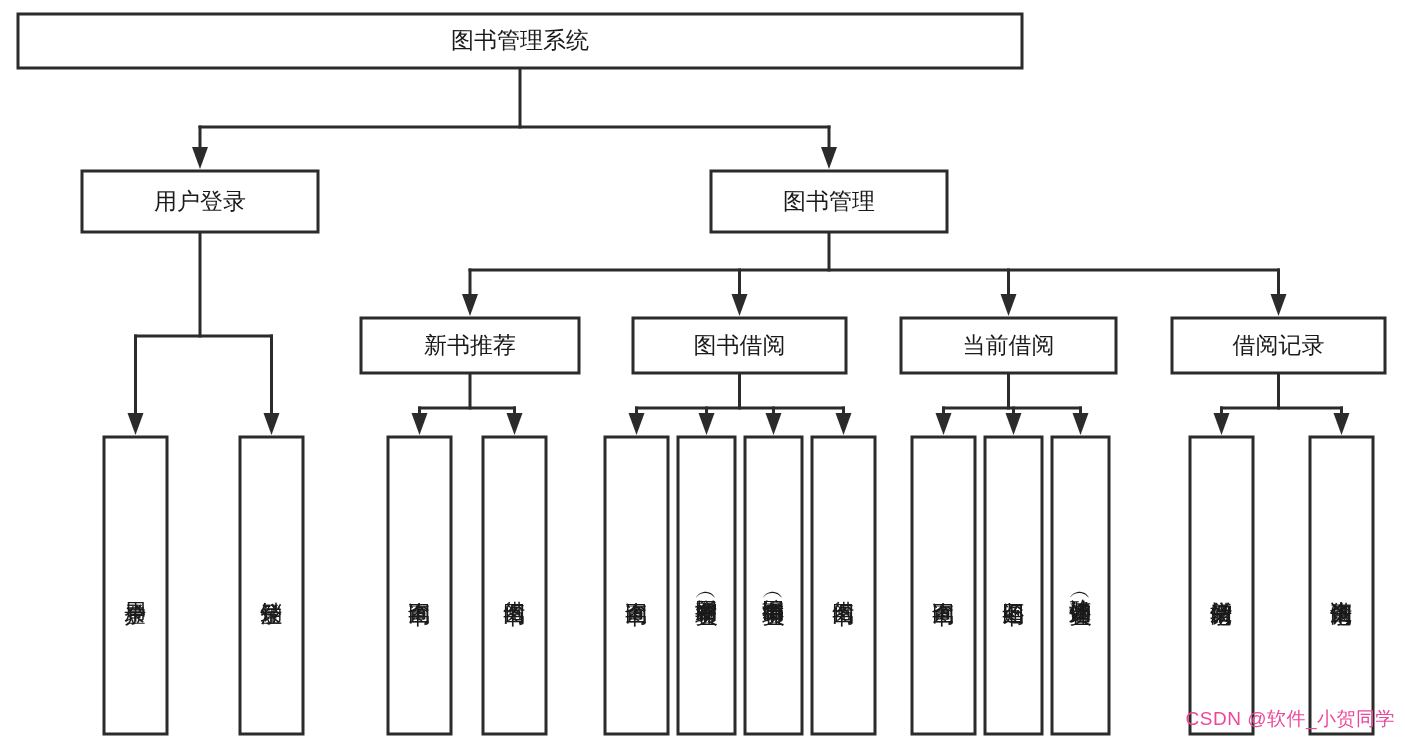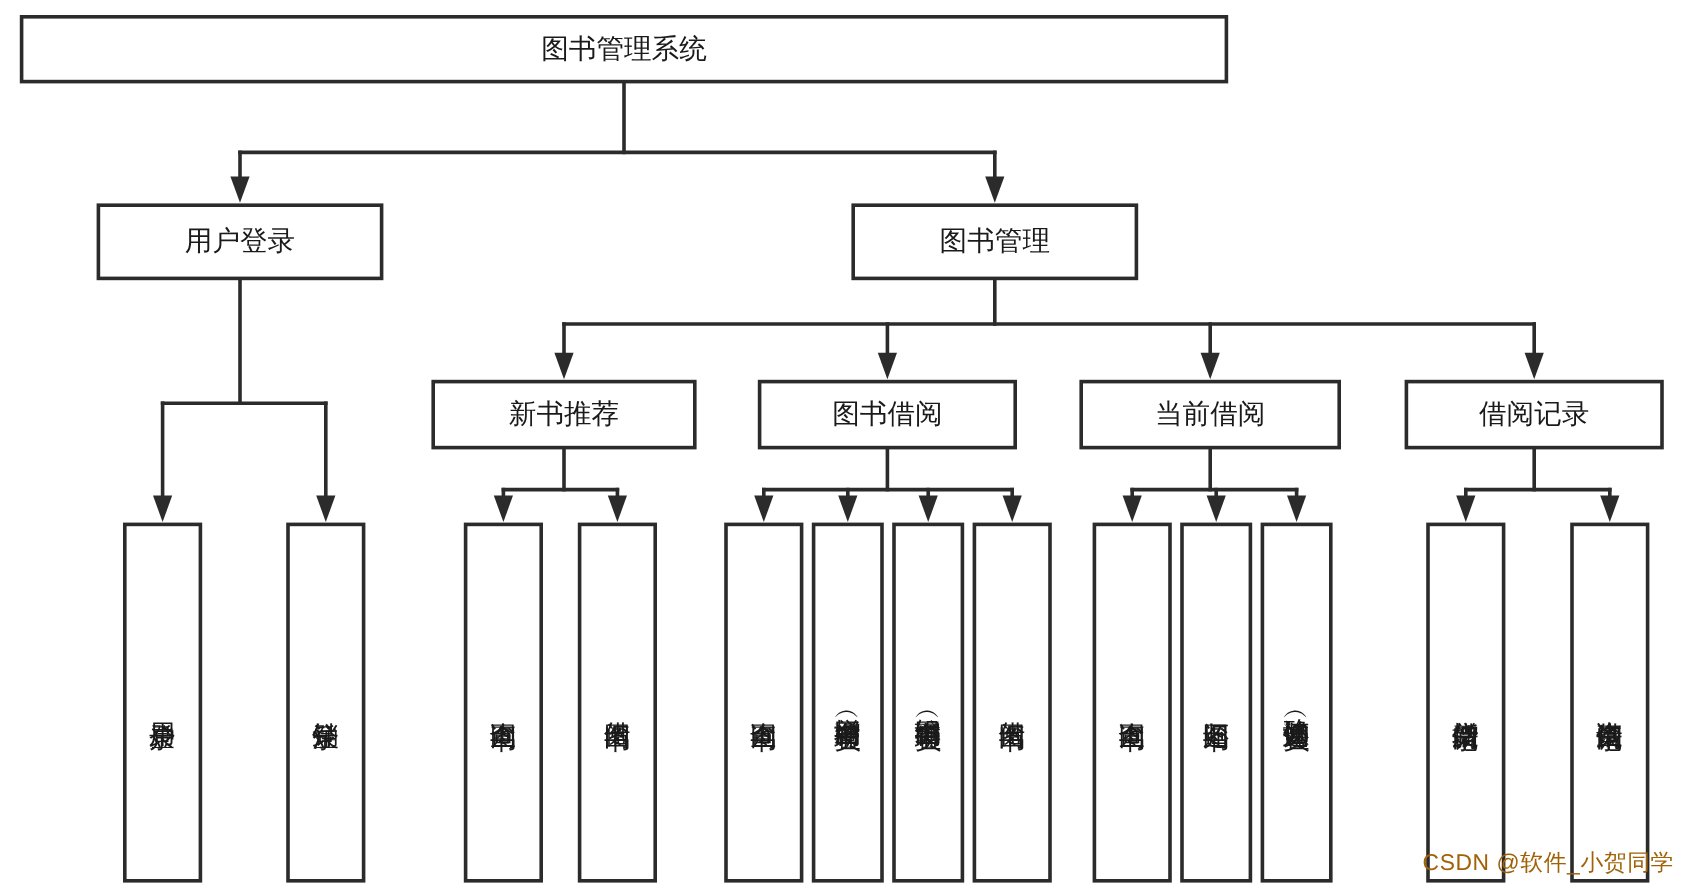--- a/index.html
+++ b/index.html
@@ -63,21 +63,21 @@
     letter-spacing: 1px;
     white-space: nowrap;
     pointer-events: none;
   }
   .watermark {
     position: absolute;
     right: 10px;
     bottom: 5px;
     font-family: "Liberation Sans", "DejaVu Sans", sans-serif;
     font-size: 19px;
-    color: #a16207;
+    color: #ec4899;
     white-space: nowrap;
     letter-spacing: 0.5px;
   }
 </style>
 </head>
 <body>
 
 <div id="diagram-root">
 
   <svg id="tree-svg" viewBox="0 0 1405 747">

